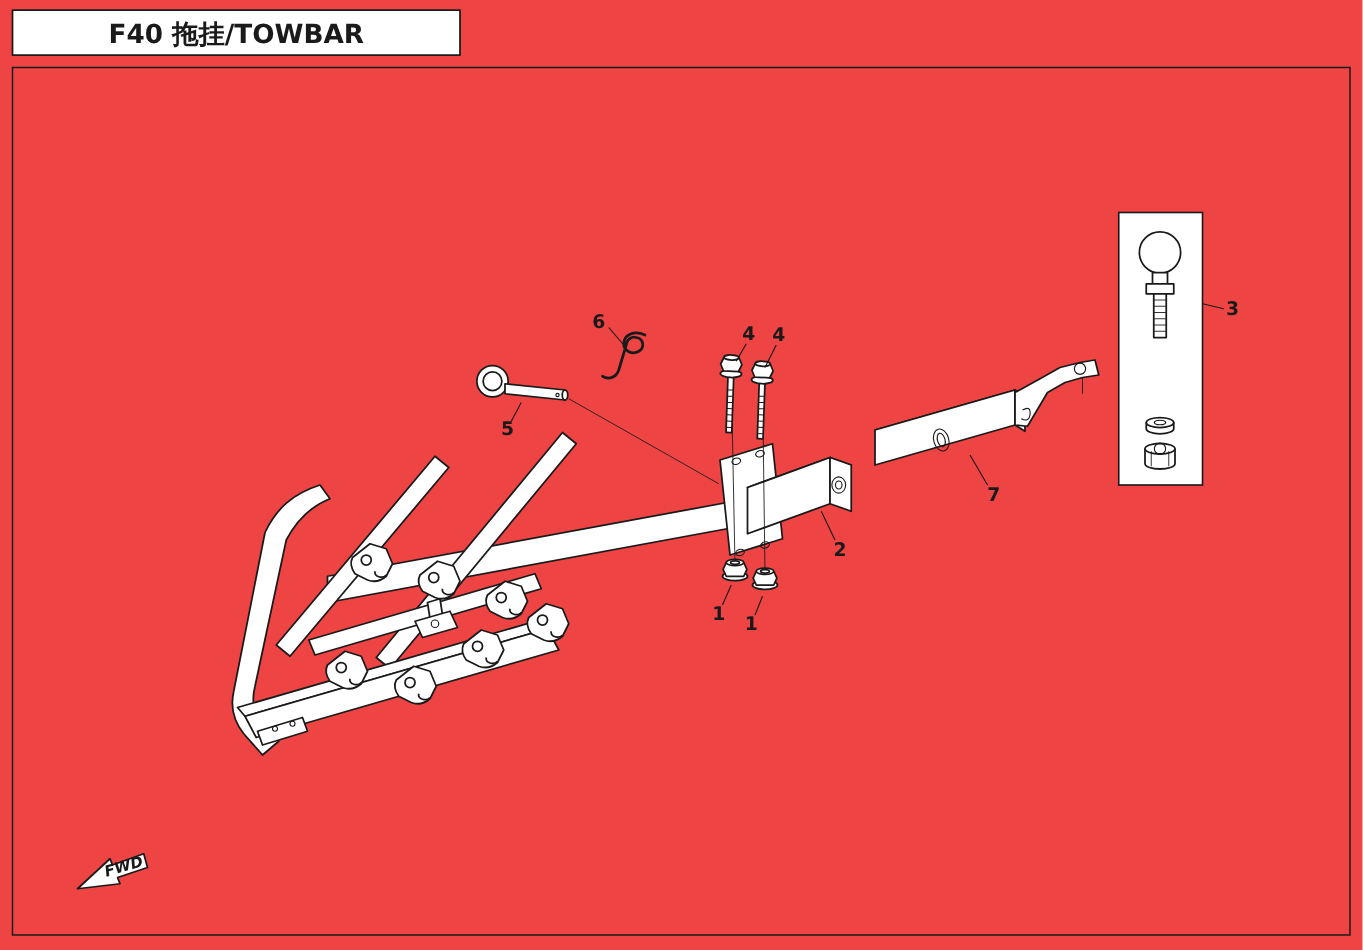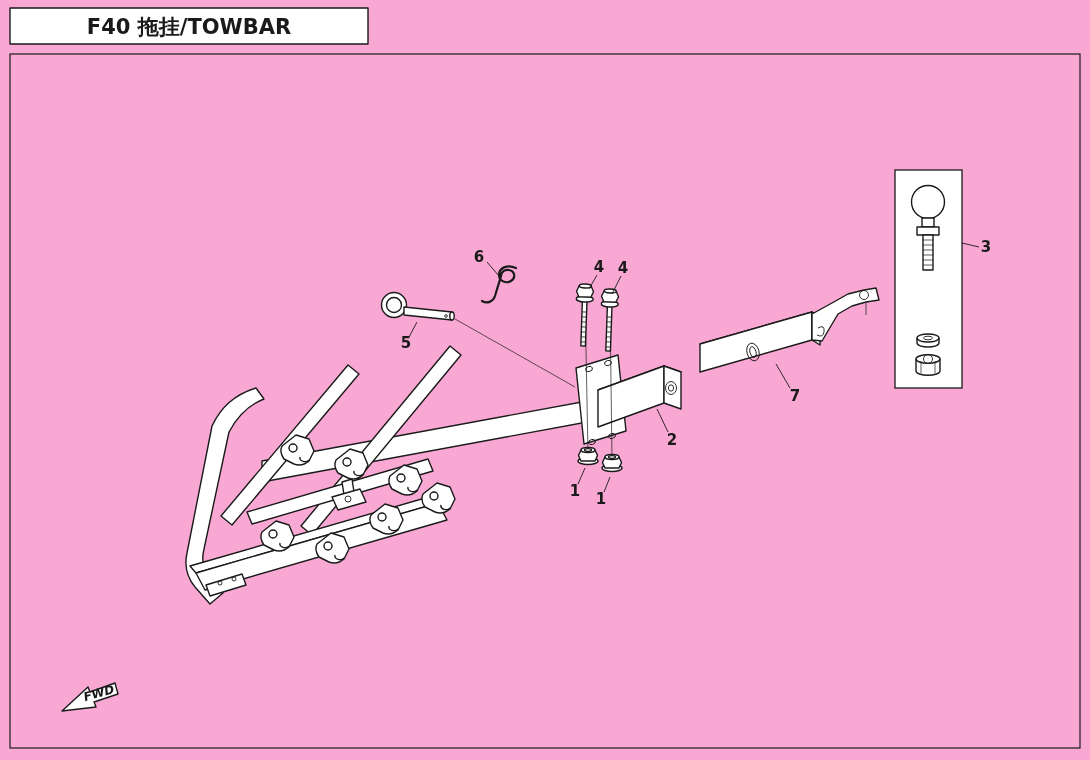--- a/index.html
+++ b/index.html
@@ -1,19 +1,19 @@
 <!DOCTYPE html>
 <html><head>
 <meta charset="utf-8">
 <style>
   html,body{margin:0;padding:0;background:#ffffff;}
   .page{
     position:relative;
     width:1090px;height:760px;
-    background:#f9a8d4;
+    background:#ef4444;
     font-family:"DejaVu Sans", sans-serif;
     overflow:hidden;
   }
   svg{display:block;}
   .outline{fill:#ffffff;stroke:#1a1a1a;stroke-width:1.4;stroke-linejoin:round;}
   .thin{fill:none;stroke:#1a1a1a;stroke-width:0.9;}
   .hair{fill:none;stroke:#1a1a1a;stroke-width:0.7;}
   .wire{fill:none;stroke:#1a1a1a;stroke-width:2.2;stroke-linecap:round;}
   .callout{font-size:15px;font-weight:bold;fill:#1a1a1a;}
   .title-text{font-size:21px;font-weight:bold;fill:#1a1a1a;}

